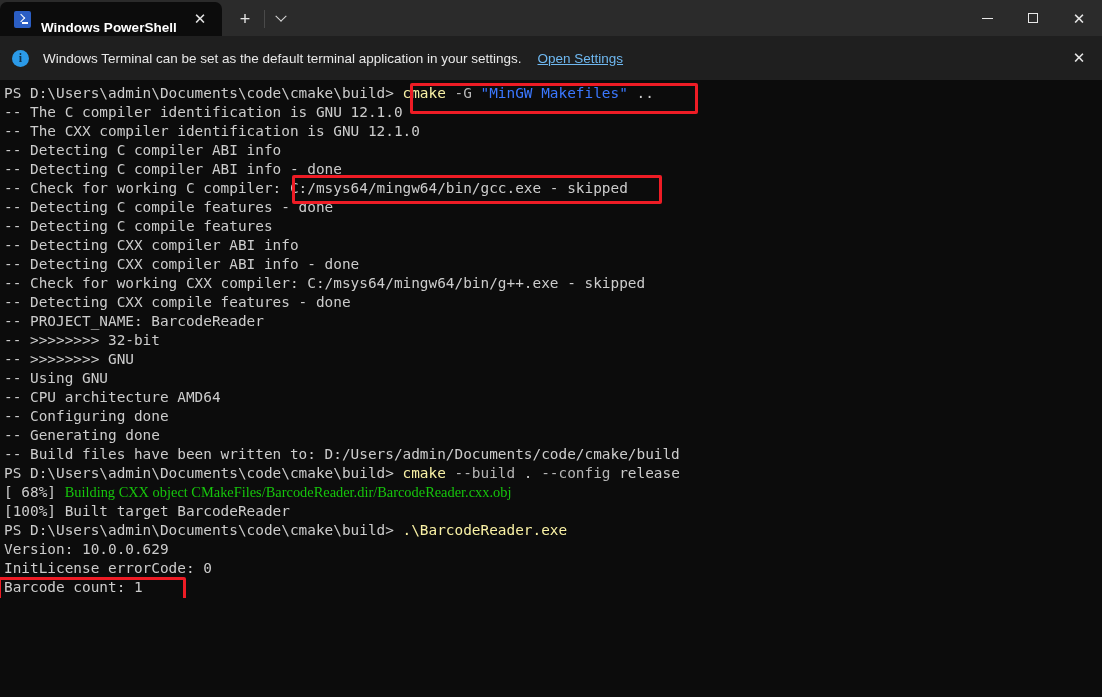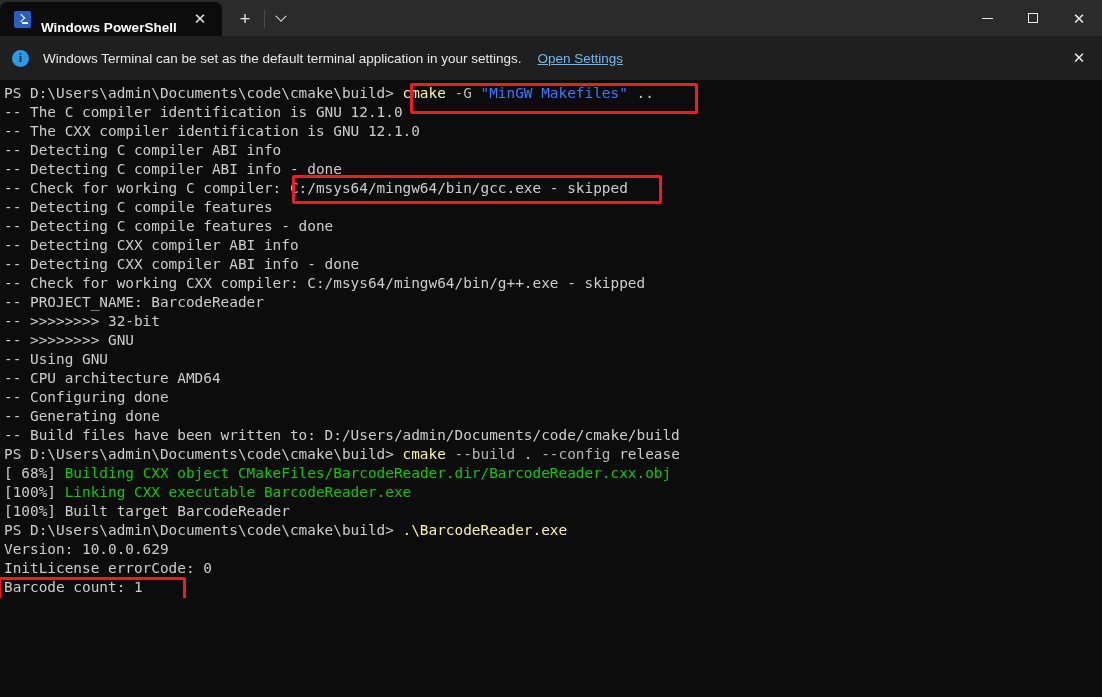--- a/index.html
+++ b/index.html
@@ -180,21 +180,21 @@
     font-family: "DejaVu Sans Mono", "Liberation Mono", monospace;
     font-size: 14.4px;
     line-height: 19px;
     color: #cccccc;
     white-space: pre;
     letter-spacing: 0px;
   }
   .c-white  { color: #cccccc; }
   .c-yellow { color: #f9f1a5; }
   .c-blue   { color: #3b78ff; }
-  .c-green  { color: #16c60c; }
+  .c-green  { color: #16c60c; font-family: Liberation Serif, serif; }
   .c-gray   { color: #b5b5b5; }
 
   
   .redbox {
     position: absolute;
     border: 3px solid #ee1c25;
     border-radius: 2px;
     box-sizing: border-box;
     pointer-events: none;
   }
@@ -236,40 +236,40 @@
 <div class="terminal">
 
   <div class="term-line"><span class="c-white">PS D:\Users\admin\Documents\code\cmake\build&gt; </span><span class="c-yellow">cmake</span><span class="c-gray"> -G </span><span class="c-blue">"MinGW Makefiles"</span><span class="c-white"> ..</span></div>
 
   <div id="cmake-log">
       <div class="term-line c-white">-- The C compiler identification is GNU 12.1.0</div>
       <div class="term-line c-white">-- The CXX compiler identification is GNU 12.1.0</div>
       <div class="term-line c-white">-- Detecting C compiler ABI info</div>
       <div class="term-line c-white">-- Detecting C compiler ABI info - done</div>
       <div class="term-line c-white">-- Check for working C compiler: C:/msys64/mingw64/bin/gcc.exe - skipped</div>
+      <div class="term-line c-white">-- Detecting C compile features - done</div>
       <div class="term-line c-white">-- Detecting C compile features</div>
-      <div class="term-line c-white">-- Detecting C compile features - done</div>
       <div class="term-line c-white">-- Detecting CXX compiler ABI info</div>
       <div class="term-line c-white">-- Detecting CXX compiler ABI info - done</div>
       <div class="term-line c-white">-- Check for working CXX compiler: C:/msys64/mingw64/bin/g++.exe - skipped</div>
+      <div class="term-line c-white">-- Detecting CXX compile features - done</div>
       <div class="term-line c-white">-- PROJECT_NAME: BarcodeReader</div>
       <div class="term-line c-white">-- &gt;&gt;&gt;&gt;&gt;&gt;&gt;&gt; 32-bit</div>
       <div class="term-line c-white">-- &gt;&gt;&gt;&gt;&gt;&gt;&gt;&gt; GNU</div>
       <div class="term-line c-white">-- Using GNU</div>
       <div class="term-line c-white">-- CPU architecture AMD64</div>
       <div class="term-line c-white">-- Configuring done</div>
       <div class="term-line c-white">-- Generating done</div>
       <div class="term-line c-white">-- Build files have been written to: D:/Users/admin/Documents/code/cmake/build</div>
     </div>
 
   <div class="term-line"><span class="c-white">PS D:\Users\admin\Documents\code\cmake\build&gt; </span><span class="c-yellow">cmake</span><span class="c-gray"> --build</span><span class="c-white"> . </span><span class="c-gray">--config</span><span class="c-white"> release</span></div>
 
   <div id="build-log">
       <div class="term-line"><span class="c-white">[ 68%] </span><span class="c-green">Building CXX object CMakeFiles/BarcodeReader.dir/BarcodeReader.cxx.obj</span></div>
-      <div class="term-line"><span class="c-white">[100%] </span><span class="c-green">Linking CXX executable BarcodeReader.exe</span></div>
       <div class="term-line"><span class="c-white">[100%] </span><span class="c-white">Built target BarcodeReader</span></div>
     </div>
 
   <div class="term-line"><span class="c-white">PS D:\Users\admin\Documents\code\cmake\build&gt; </span><span class="c-yellow">.\BarcodeReader.exe</span></div>
 
   <div id="program-output">
       <div class="term-line c-white">Version: 10.0.0.629</div>
       <div class="term-line c-white">InitLicense errorCode: 0</div>
       <div class="term-line c-white">Barcode count: 1</div>
       <div class="term-line c-white">    Type: UPC_E</div>

